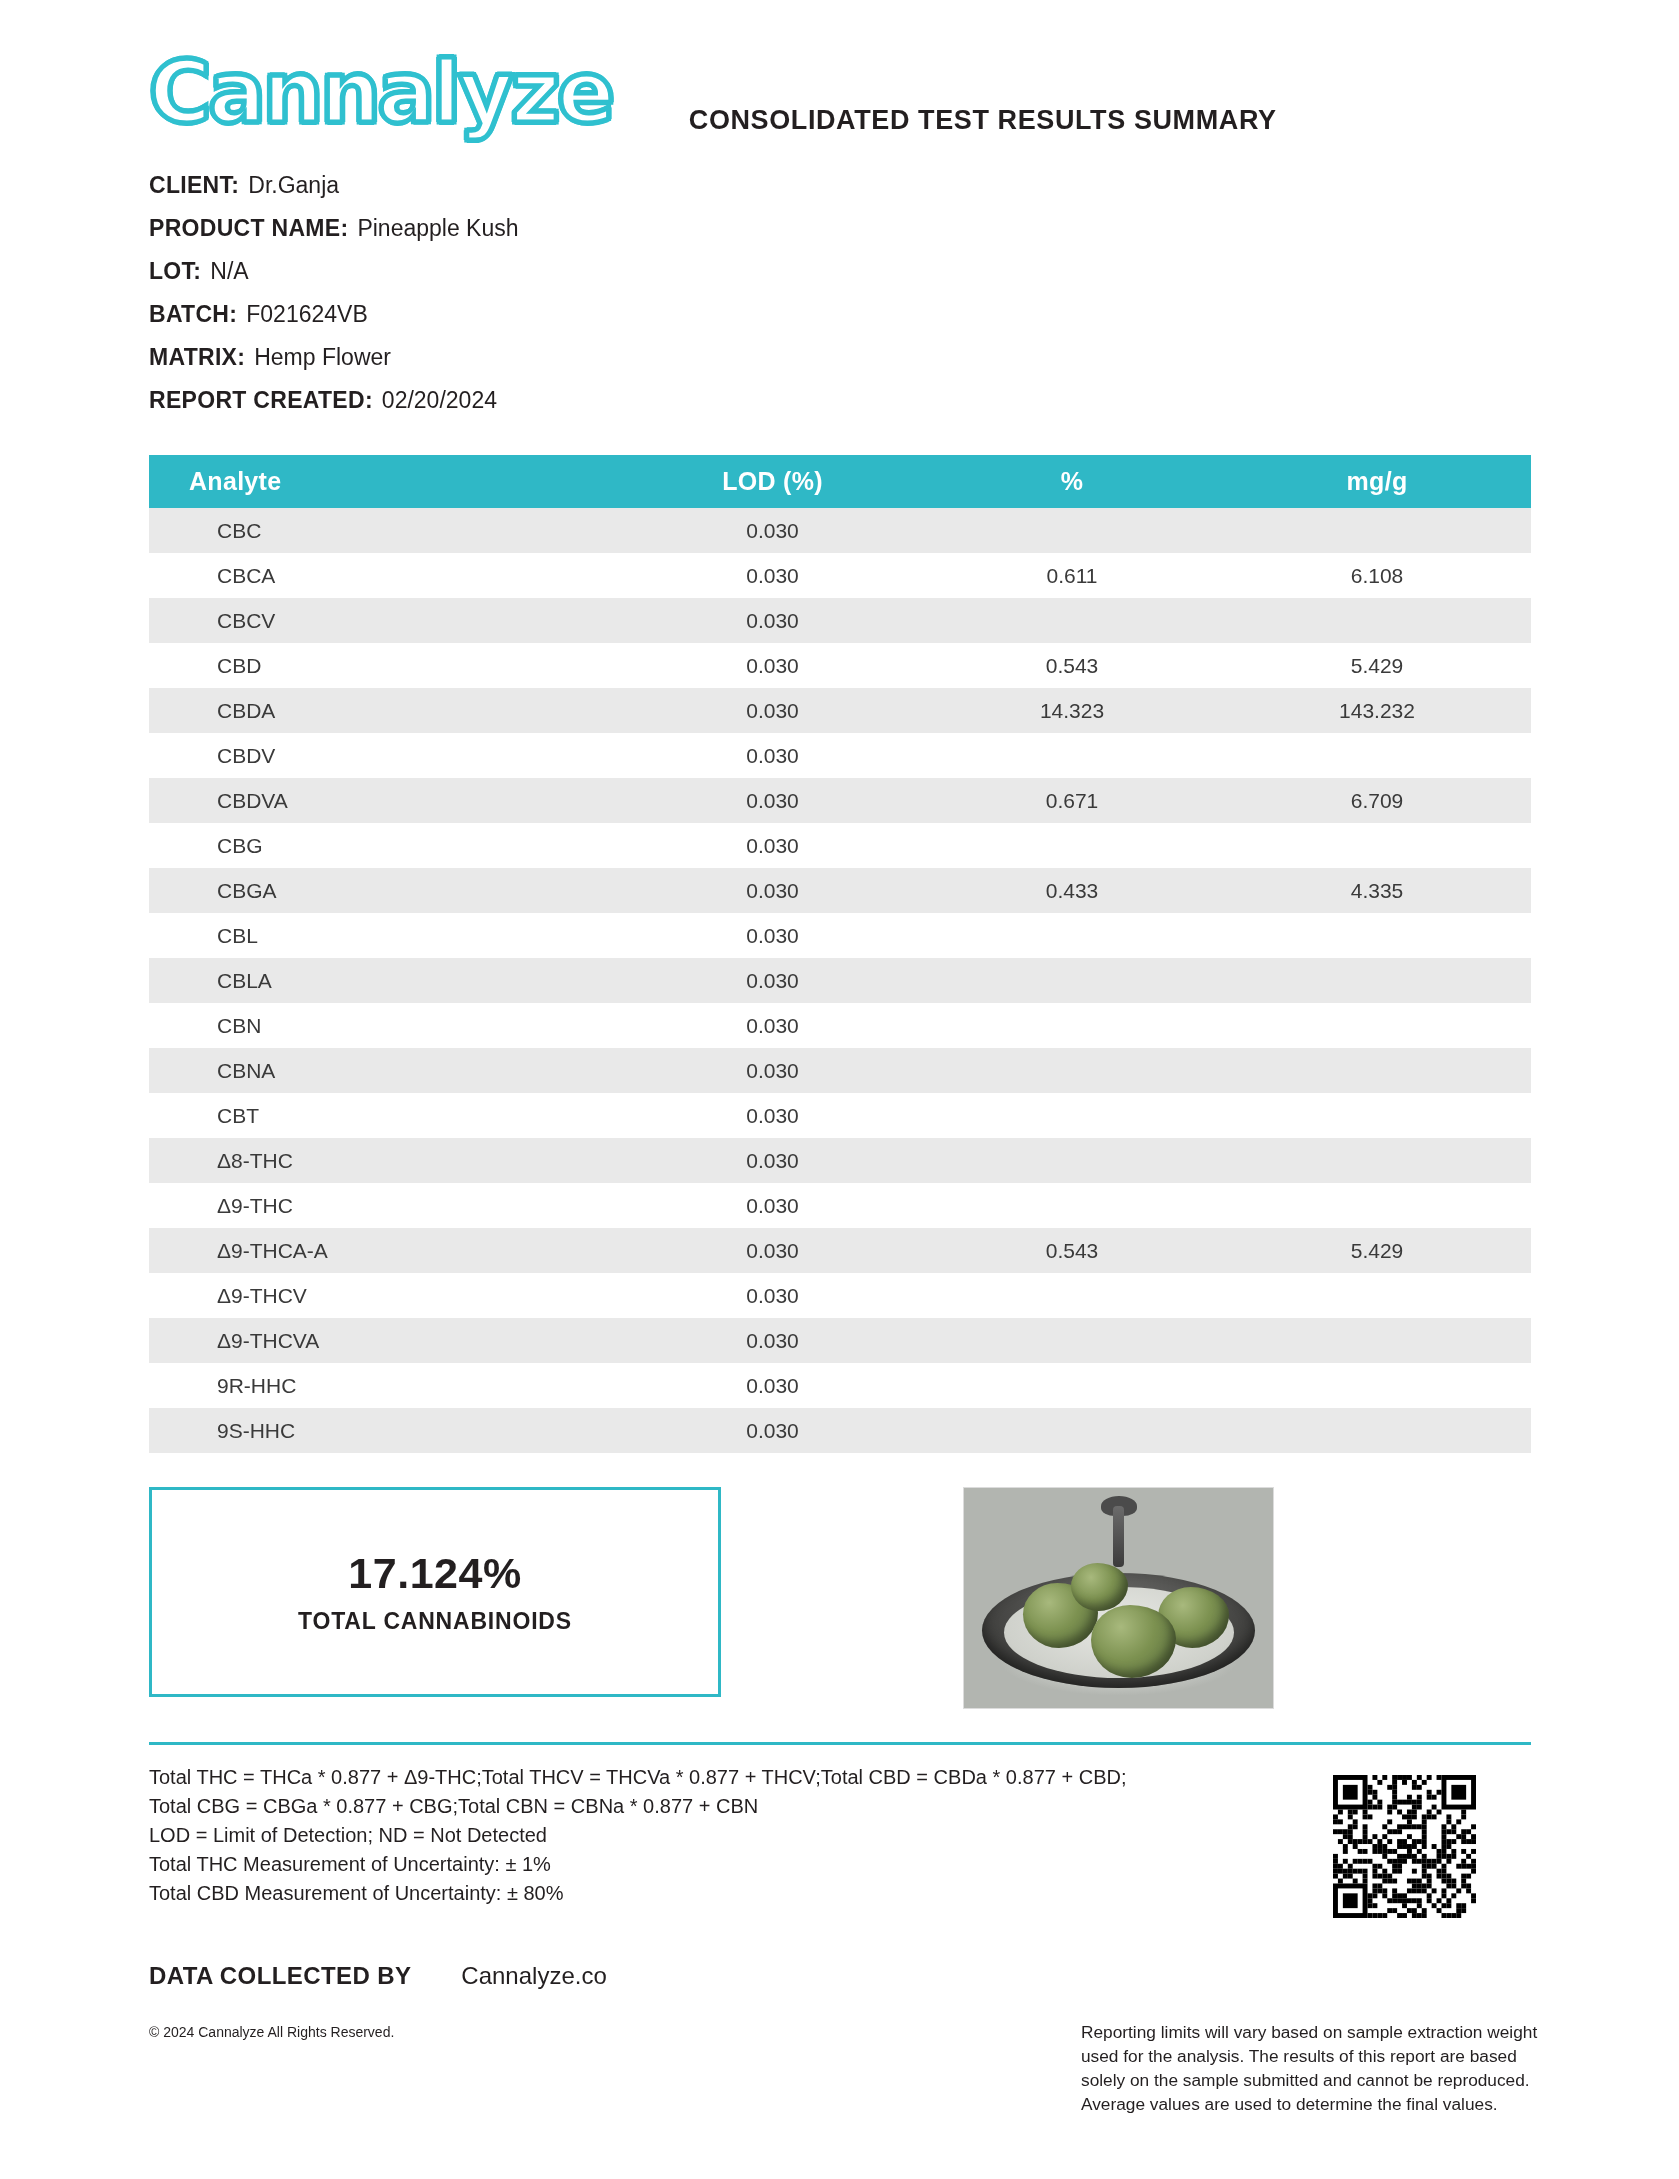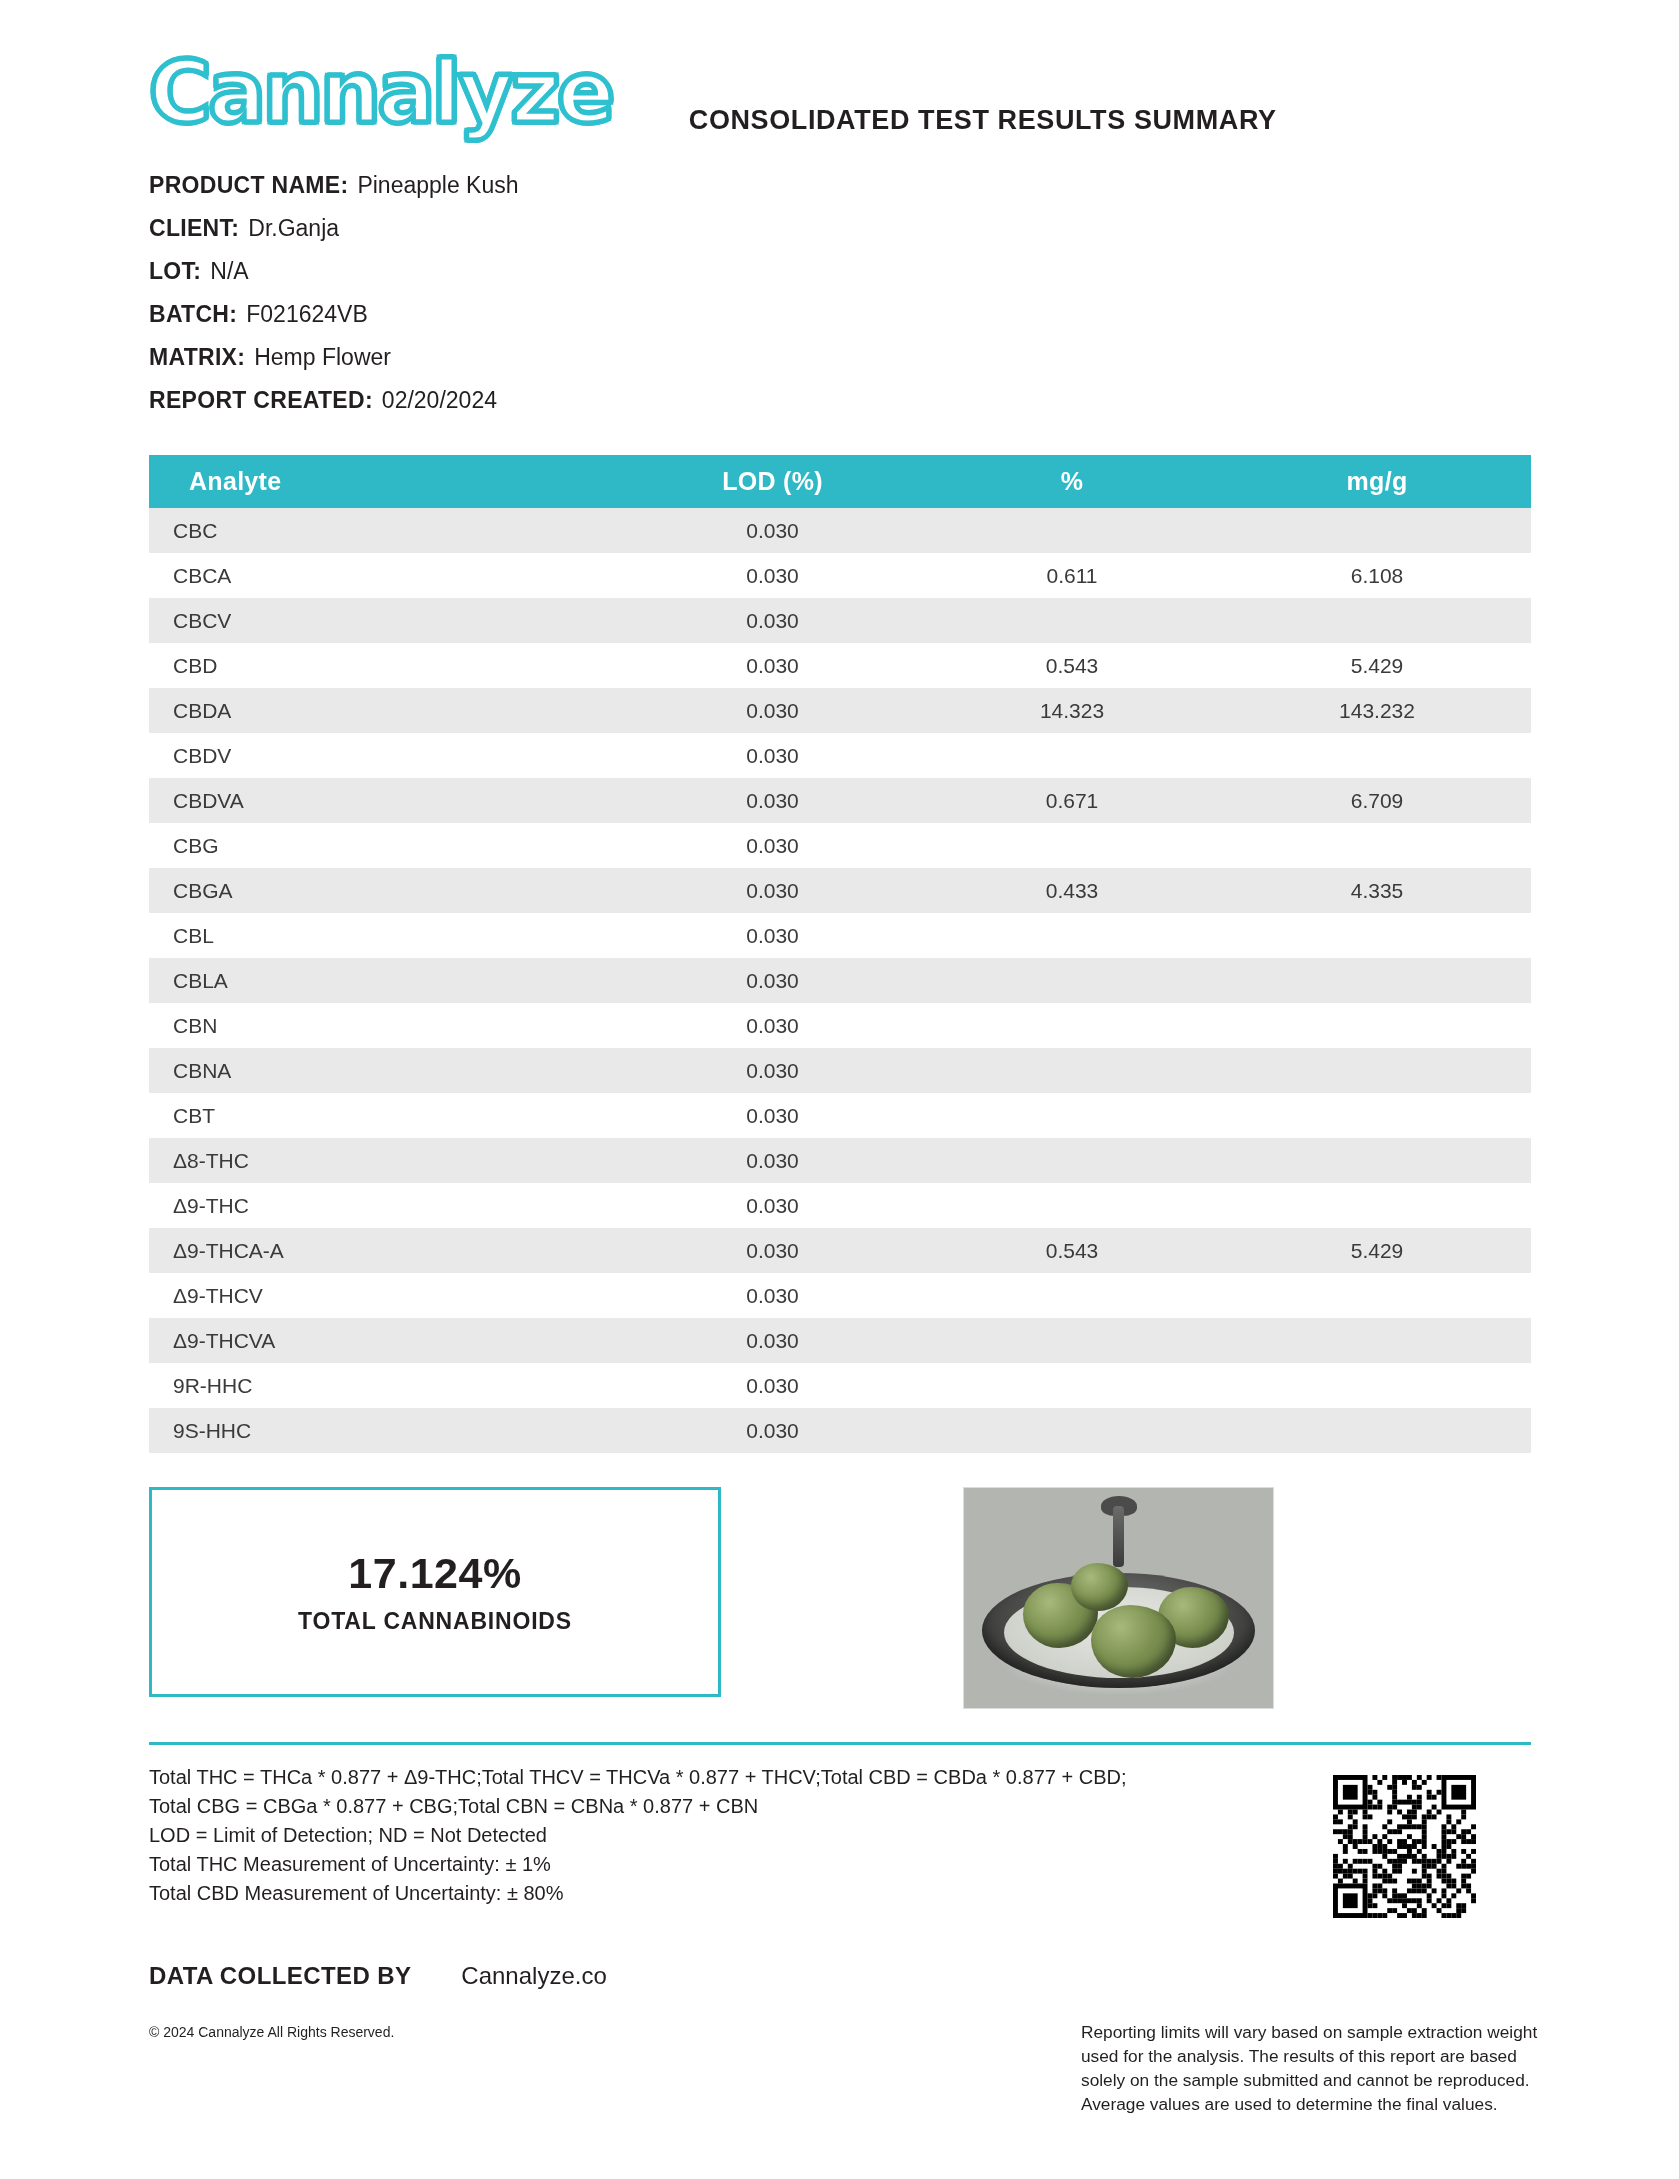--- a/index.html
+++ b/index.html
@@ -117,21 +117,21 @@
   }
   .table tbody td {
     font-size: 21px;
     height: 43px;
     color: #3a3a3a;
     text-align: center;
     font-family: "Liberation Sans", sans-serif;
   }
   .table tbody td.analyte {
     text-align: left;
-    padding-left: 24px;
+    padding-left: 68px;
   }
   .table tbody tr.odd td { background: #e9e9e9; }
   .table tbody tr.even td { background: #ffffff; }
   col.c-analyte { width: 475px; }
   col.c-lod     { width: 297px; }
   col.c-pct     { width: 302px; }
   col.c-mgg     { width: 308px; }
 
   
   .summary-area {
@@ -291,24 +291,24 @@
     <div class="wm-text wm2">Cannalyze</div>
   </div>
 
   <div class="header">
     <div class="logo">Cannalyze</div>
     <div class="doc-title">CONSOLIDATED TEST RESULTS SUMMARY</div>
   </div>
 
   <div class="meta">
     <div class="meta-row">
-      <span class="meta-label">PRODUCT NAME:</span><span class="meta-value">Pineapple Kush</span>
+      <span class="meta-label">CLIENT:</span><span class="meta-value">Dr.Ganja</span>
     </div>
     <div class="meta-row">
-      <span class="meta-label">CLIENT:</span><span class="meta-value">Dr.Ganja</span>
+      <span class="meta-label">PRODUCT NAME:</span><span class="meta-value">Pineapple Kush</span>
     </div>
     <div class="meta-row">
       <span class="meta-label">LOT:</span><span class="meta-value">N/A</span>
     </div>
     <div class="meta-row">
       <span class="meta-label">BATCH:</span><span class="meta-value">F021624VB</span>
     </div>
     <div class="meta-row">
       <span class="meta-label">MATRIX:</span><span class="meta-value">Hemp Flower</span>
     </div>

